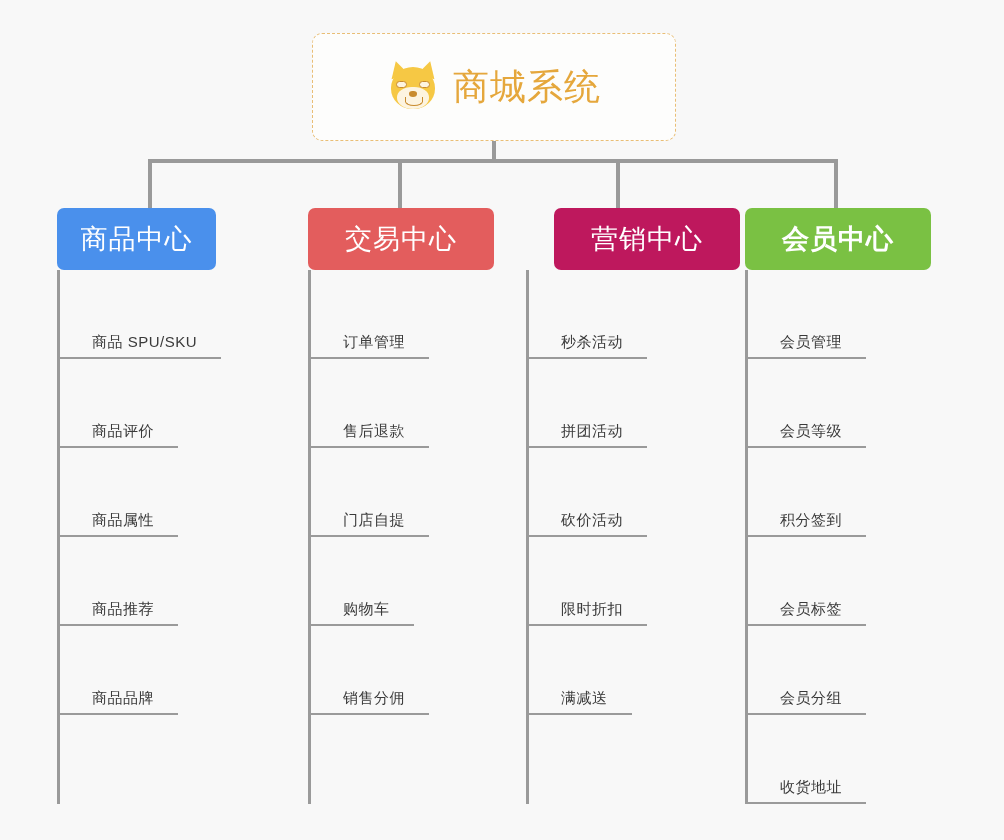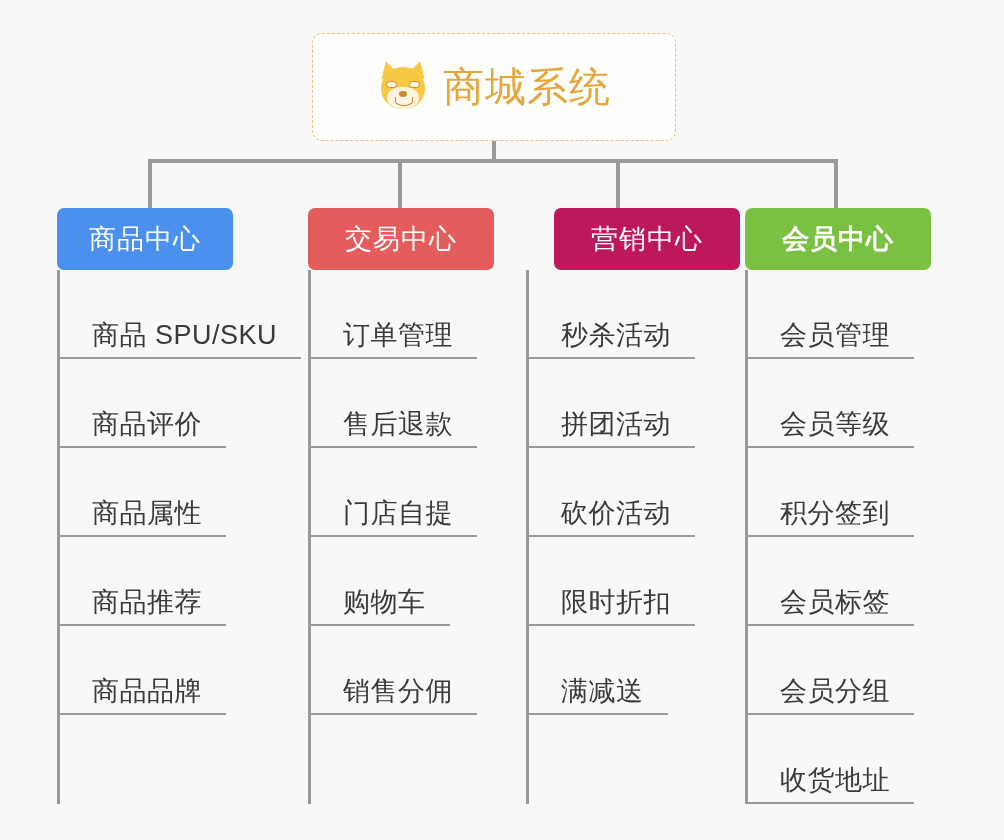--- a/index.html
+++ b/index.html
@@ -99,21 +99,21 @@
     top: 36px;
     width: 16px;
     height: 8px;
     border-bottom: 1.5px solid #c98b2e;
     border-left: 1.5px solid #c98b2e;
     border-right: 1.5px solid #c98b2e;
     border-radius: 0 0 60% 60%;
   }
   .root-title {
     color: #e5a73c;
-    font-size: 41px;
+    font-size: 36px;
     line-height: 1;
     letter-spacing: 1px;
     white-space: nowrap;
     text-align: center;
   }
 
   
   .conn {
     position: absolute;
     background: #9a9a9a;
@@ -171,21 +171,21 @@
     align-items: flex-end;
   }
   .leaf-inner {
     display: inline-block;
     border-bottom: 2px solid #9a9a9a;
     padding: 0 24px 6px 35px;
     white-space: nowrap;
   }
   .leaf-label {
     color: #3a3a3a;
-    font-size: 27px;
+    font-size: 15px;
     line-height: 1.1;
     letter-spacing: 0.5px;
   }
 </style>
 </head>
 <body>
 
 <div id="mindmap">
 
   <div class="root-node">
@@ -200,21 +200,21 @@
       <div class="mouth"></div>
     </div>
     <div class="root-title">商城系统</div>
   </div>
 
   <div class="conn conn-stem"></div>
   <div class="conn conn-bar"></div>
 
   <div id="branches">
       <div class="column" style="left: 57px; width: 186px;">
-        <div class="cat-box" style="background: rgb(74, 144, 236); width: 176px;">商品中心</div>
+        <div class="cat-box" style="background: rgb(74, 144, 236); width: 159px;">商品中心</div>
         <div class="spine" style="height: 534px;"></div>
         <div class="leaf-list">
           <div class="leaf">
             <div class="leaf-inner"><span class="leaf-label">商品 SPU/SKU</span></div>
           </div>
           <div class="leaf">
             <div class="leaf-inner"><span class="leaf-label">商品评价</span></div>
           </div>
           <div class="leaf">
             <div class="leaf-inner"><span class="leaf-label">商品属性</span></div>

